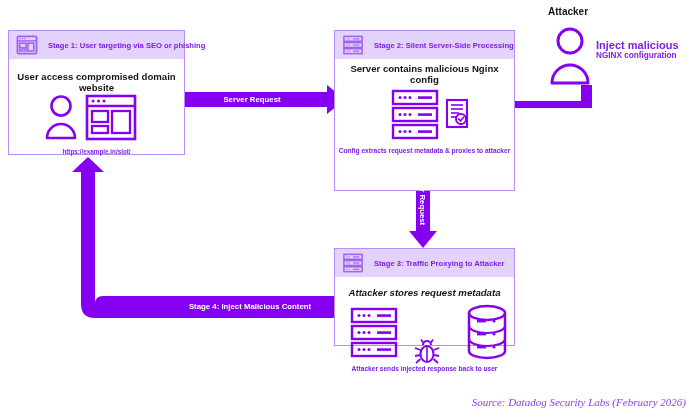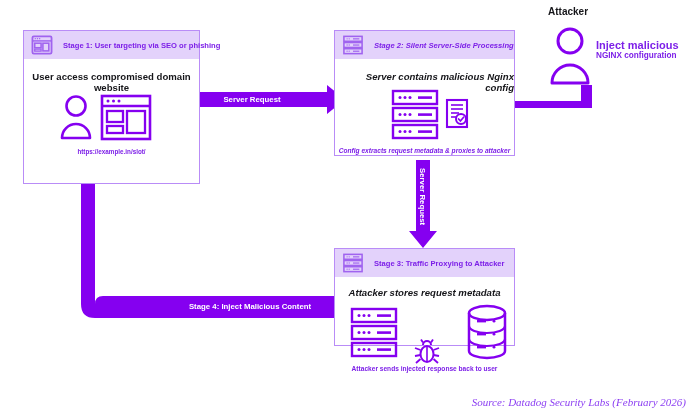--- a/index.html
+++ b/index.html
@@ -68,21 +68,21 @@
              L81 304
              Q81 318 95 318
              L337 318 Z" fill="#8500f0"></path>
   </g>
 
   <g>
     <path d="M404 311 L455 311 L455 304 L472 316 L455 328 L455 321 L404 321 Z" fill="#8500f0"></path>
   </g>
 </svg>
 
-<div class="stage-box" style="left:23px;top:30px;width:177px;height:154px;">
+<div class="stage-box" style="left:8px;top:30px;width:177px;height:125px;">
   <div class="stage-head">
     <svg class="stage-head-icon" viewBox="0 0 24 22">
       <rect x="1.5" y="1.5" width="21" height="19" rx="1.5" fill="none" stroke="#a063ef" stroke-width="2"></rect>
       <line x1="1.5" y1="6.5" x2="22.5" y2="6.5" stroke="#a063ef" stroke-width="1.6"></line>
       <circle cx="4.6" cy="4" r="0.8" fill="#a063ef"></circle>
         <circle cx="7" cy="4" r="0.8" fill="#a063ef"></circle>
         <circle cx="9.4" cy="4" r="0.8" fill="#a063ef"></circle>
       <rect x="4" y="9" width="7" height="5" fill="none" stroke="#a063ef" stroke-width="1.7"></rect>
       <rect x="13" y="9" width="6.5" height="8.5" fill="none" stroke="#a063ef" stroke-width="1.7"></rect>
       <rect x="4" y="15.5" width="7" height="2.2" fill="none" stroke="#a063ef" stroke-width="1.5"></rect>
@@ -103,40 +103,40 @@
       <circle cx="58.5" cy="8" r="1.5" fill="#8500f0"></circle>
       <circle cx="64" cy="8" r="1.5" fill="#8500f0"></circle>
     <rect x="52" y="18" width="16" height="11" fill="none" stroke="#8500f0" stroke-width="2.3"></rect>
     <rect x="72" y="18" width="18" height="22" fill="none" stroke="#8500f0" stroke-width="2.3"></rect>
     <rect x="52" y="33" width="16" height="7" fill="none" stroke="#8500f0" stroke-width="2.3"></rect>
   </svg>
 
   <div class="stage-caption" style="top:117px;font-size:6.3px;">https://example.in/slot/</div>
 </div>
 
-<div class="stage-box" style="left:334px;top:30px;width:181px;height:126px;font-style:italic;">
+<div class="stage-box" style="left:334px;top:30px;width:181px;height:161px;">
   <div class="stage-head">
     <svg class="stage-head-icon" viewBox="0 0 24 22">
       <rect x="2" y="1.5" width="20" height="5.4" fill="none" stroke="#a063ef" stroke-width="1.7"></rect>
       <rect x="2" y="8.3" width="20" height="5.4" fill="none" stroke="#a063ef" stroke-width="1.7"></rect>
       <rect x="2" y="15.1" width="20" height="5.4" fill="none" stroke="#a063ef" stroke-width="1.7"></rect>
       <circle cx="5.5" cy="4.2" r="0.7" fill="#a063ef"></circle>
         <circle cx="7.8" cy="4.2" r="0.7" fill="#a063ef"></circle>
       <rect x="12" y="3.6" width="7" height="1.3" fill="#a063ef"></rect>
       <circle cx="5.5" cy="11" r="0.7" fill="#a063ef"></circle>
         <circle cx="7.8" cy="11" r="0.7" fill="#a063ef"></circle>
       <rect x="12" y="10.4" width="7" height="1.3" fill="#a063ef"></rect>
       <circle cx="5.5" cy="17.8" r="0.7" fill="#a063ef"></circle>
         <circle cx="7.8" cy="17.8" r="0.7" fill="#a063ef"></circle>
       <rect x="12" y="17.2" width="7" height="1.3" fill="#a063ef"></rect>
     </svg>
     <span class="stage-head-title">Stage 2: Silent Server-Side Processing</span>
   </div>
 
-  <div class="stage-title" style="top:40px;text-align:right;">Server contains malicious Nginx config</div>
+  <div class="stage-title" style="top:32px;">Server contains malicious Nginx config</div>
 
   <svg style="position:absolute;left:52px;top:58px;width:90px;height:53px;" viewBox="0 0 90 53">
 
     <rect x="6" y="2" width="44" height="13" fill="none" stroke="#8500f0" stroke-width="2.4"></rect>
     <rect x="6" y="19" width="44" height="13" fill="none" stroke="#8500f0" stroke-width="2.4"></rect>
     <rect x="6" y="36" width="44" height="13" fill="none" stroke="#8500f0" stroke-width="2.4"></rect>
     <circle cx="13" cy="8.5" r="1.5" fill="#8500f0"></circle>
       <circle cx="18" cy="8.5" r="1.5" fill="#8500f0"></circle>
       <circle cx="23" cy="8.5" r="1.5" fill="#8500f0"></circle>
     <rect x="31" y="7.3" width="14" height="2.6" fill="#8500f0"></rect>

